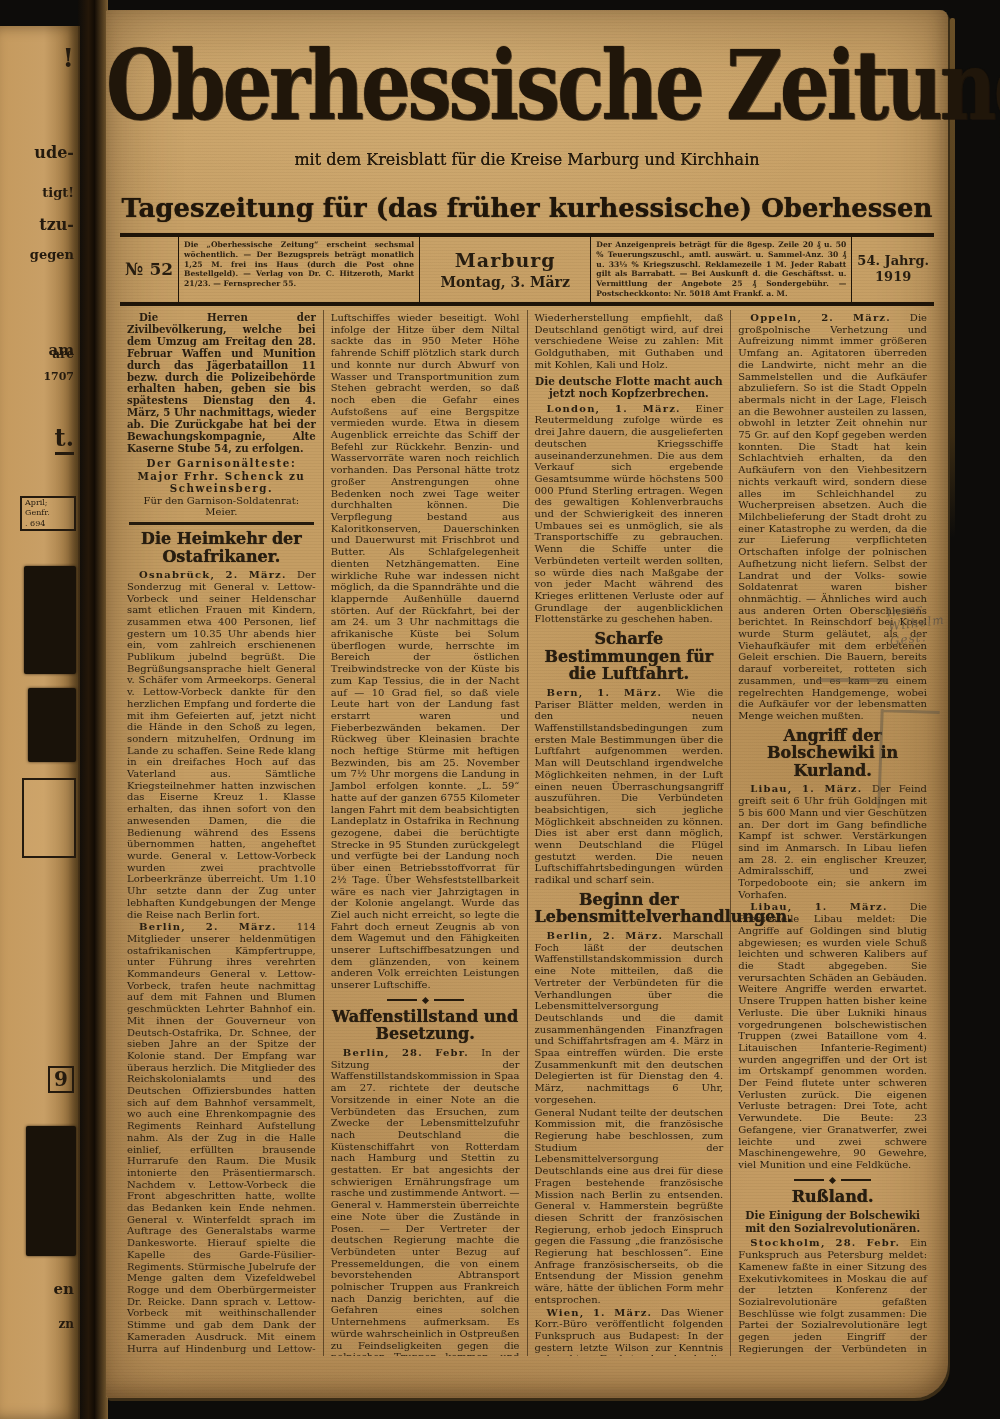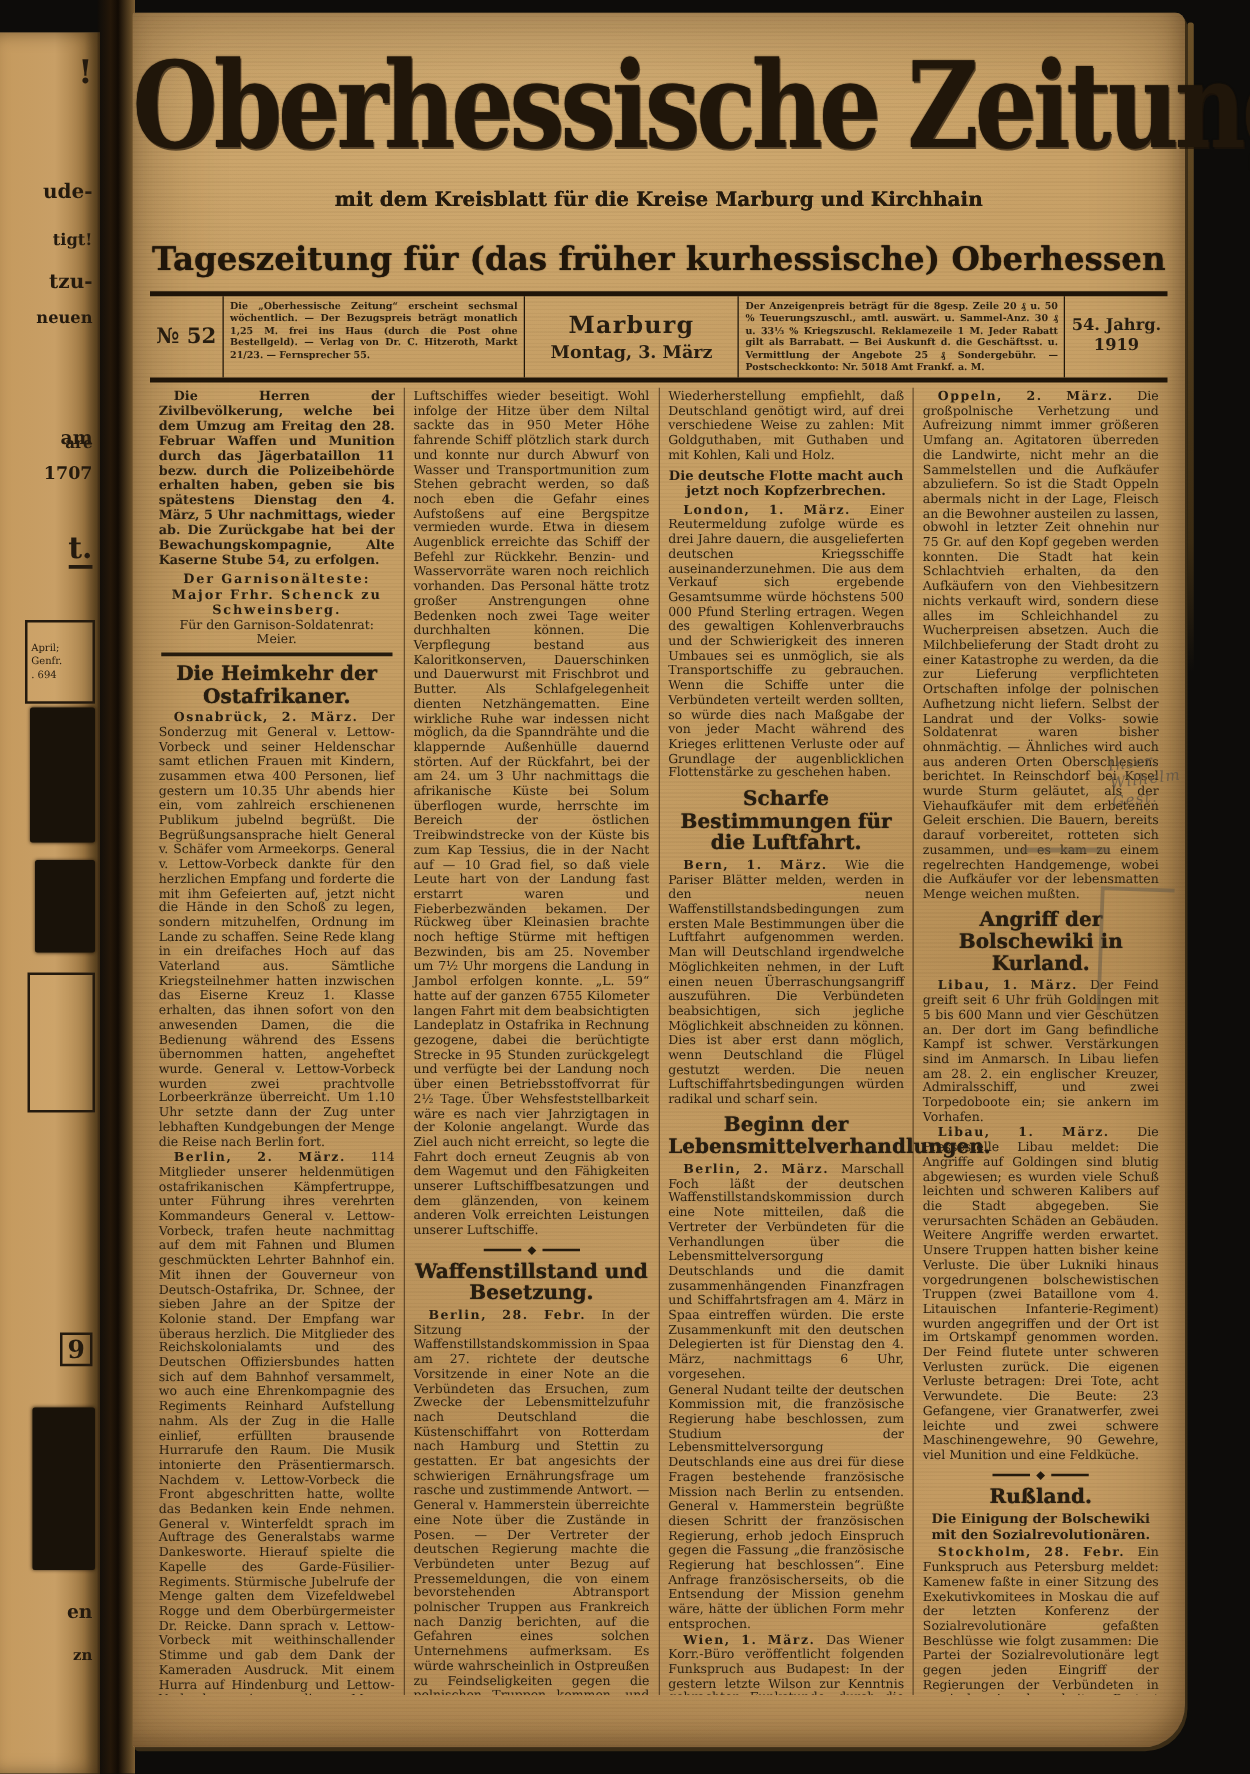--- a/index.html
+++ b/index.html
@@ -10,21 +10,21 @@
     color:#271d10;
   }
   
   .prev-page{
     position:absolute;left:0;top:26px;width:80px;height:1393px;
     background:linear-gradient(90deg,#c59a5e 0%,#c89f66 55%,#a37c46 85%,#6d5129 100%);
     box-shadow:inset -8px 0 14px rgba(40,25,8,.5);
   }
   .prev-page .frag{position:absolute;right:6px;color:#241a0e;font-weight:bold;text-align:right;line-height:1.15;}
   .ink-block{position:absolute;background:#191209;border-radius:2px;box-shadow:0 0 3px rgba(20,12,4,.8);}
-  .ad-box{position:absolute;border:2px solid #241a0e;background:rgba(220,180,120,.25);padding:16px 3px;color:#241a0e;}
+  .ad-box{position:absolute;border:2px solid #241a0e;background:rgba(220,180,120,.25);padding:0 3px;color:#241a0e;}
   
   .gutter{
     position:absolute;left:78px;top:0;width:30px;height:1419px;
     background:linear-gradient(90deg,rgba(20,12,4,.2),#241709 35%,#120b04 55%,#5e4624 88%,#7c5e33 100%);
   }
   
   .page{
     position:absolute;left:106px;top:10px;width:842px;height:1388px;
     background:
       radial-gradient(ellipse 600px 300px at 40% 4%,rgba(255,230,180,.16),rgba(0,0,0,0) 70%),
@@ -38,21 +38,21 @@
     content:"";position:absolute;inset:0;pointer-events:none;border-radius:inherit;
     background:repeating-linear-gradient(180deg,rgba(60,38,12,.05) 0 1px,rgba(0,0,0,0) 1px 3px);
   }
   
   .masthead{position:relative;text-align:center;padding-top:26px;}
   .mast-title{
     font-size:78px;font-weight:bold;letter-spacing:-3px;white-space:nowrap;
     color:#20160a;text-shadow:0 0 1px #20160a,1px 1px 0 rgba(32,22,10,.65);
     transform:scaleY(1.22);transform-origin:top center;line-height:1.05;
   }
-  .mast-sub{font-size:16px;font-weight:bold;margin-top:32px;color:#241a0d;text-shadow:0 0 .5px #241a0d;}
+  .mast-sub{font-size:16px;font-weight:normal;margin-top:32px;color:#241a0d;text-shadow:0 0 .5px #241a0d;}
   .mast-tagline{font-size:26px;font-weight:bold;margin-top:24px;color:#20160a;text-shadow:0 0 1px #20160a;white-space:nowrap;}
   
   .infobar{
     display:flex;align-items:stretch;margin:10px 14px 0;
     border-top:4px solid #1e1408;border-bottom:4px solid #1e1408;
     font-size:7.6px;line-height:1.3;
   }
   .infobar > div{padding:3px 5px;}
   .ib-issue{display:flex;align-items:center;font-size:17px;font-weight:bold;white-space:nowrap;}
   .ib-small{width:230px;border-left:1px solid #1e1408;text-align:justify;font-weight:bold;color:#2a1e0f;}
@@ -95,24 +95,24 @@
   }
 </style>
 </head>
 <body>
 
 <div class="prev-page">
   <div class="frag" style="top:18px;font-size:26px">!</div>
   <div class="frag" style="top:118px;font-size:16px">ude-</div>
   <div class="frag" style="top:160px;font-size:13px">tigt!</div>
   <div class="frag" style="top:190px;font-size:16px">tzu-</div>
-  <div class="frag" style="top:222px;font-size:13px">neuen</div>
+  <div class="frag" style="top:222px;font-size:13px">gegen</div>
   <div class="frag" style="top:316px;font-size:15px">am</div>
   <div class="frag" style="top:322px;font-size:12px">are</div>
-  <div class="frag" style="top:345px;font-size:14px">1707</div>
+  <div class="frag" style="top:345px;font-size:11px">1707</div>
   <div class="frag" style="top:398px;font-size:24px;border-bottom:3px solid #241a0e">t.</div>
   <div class="ad-box" style="top:470px;right:4px;width:46px;font-size:8px;line-height:1.3">
     <div>April;</div>
     <div>Genfr.</div>
     <div>. 694</div>
   </div>
   <div class="ink-block" style="top:540px;right:4px;width:52px;height:108px"></div>
   <div class="ink-block" style="top:662px;right:4px;width:48px;height:74px"></div>
   <div class="ad-box" style="top:752px;right:4px;width:44px;height:76px"></div>
   <div class="frag" style="top:1040px;font-size:20px;border:2px solid #241a0e;padding:0 4px">9</div>

